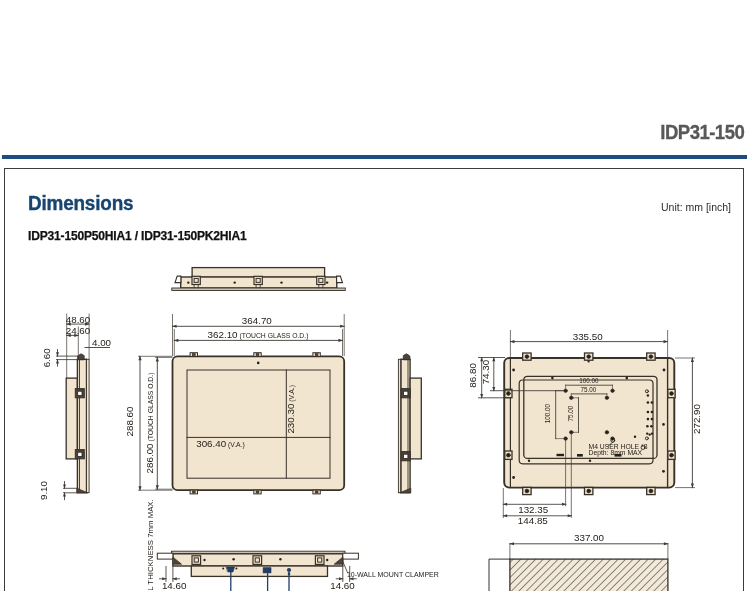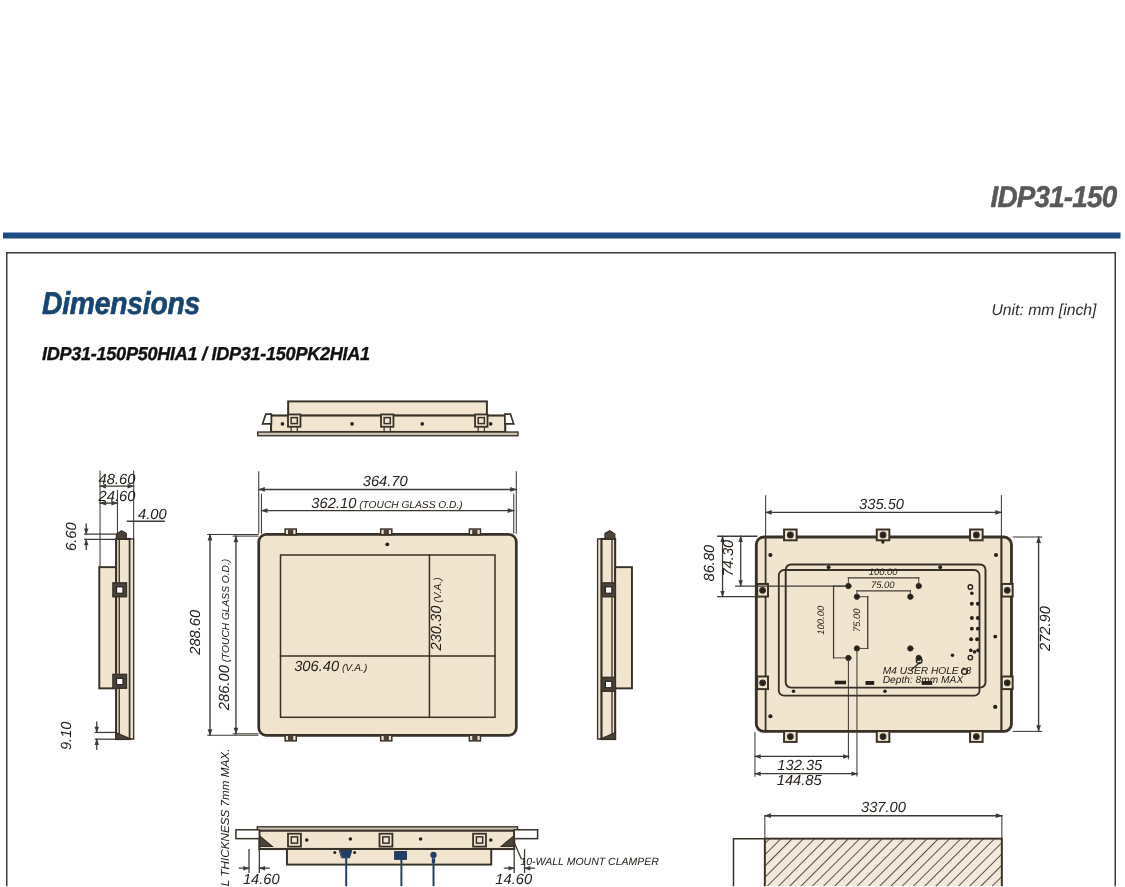--- a/index.html
+++ b/index.html
@@ -1,16 +1,16 @@
 <!DOCTYPE html>
 <html><head>
 <meta charset="utf-8">
 <style>
 html,body{margin:0;padding:0;background:#fff;font-family:"Liberation Sans",sans-serif;}
-#page{position:relative;width:750px;height:591px;overflow:hidden;background:#fff;font-style:italic;}
+#page{position:relative;width:750px;height:591px;overflow:hidden;background:#fff;}
 .abs{position:absolute;}
 svg text{font-family:"Liberation Sans",sans-serif;fill:#26211c;}
 </style>
 </head>
 <body>
 <div id="page">
 
 <div class="abs" style="top:121px;right:6px;font-size:20px;font-weight:bold;color:#57585a;letter-spacing:-0.6px;transform:scaleX(0.93);transform-origin:right;-webkit-text-stroke:0.3px #57585a;">IDP31-150</div>
 
 <div class="abs" style="left:2px;top:154.5px;width:745px;height:4.5px;background:#1e4c80;"></div>

